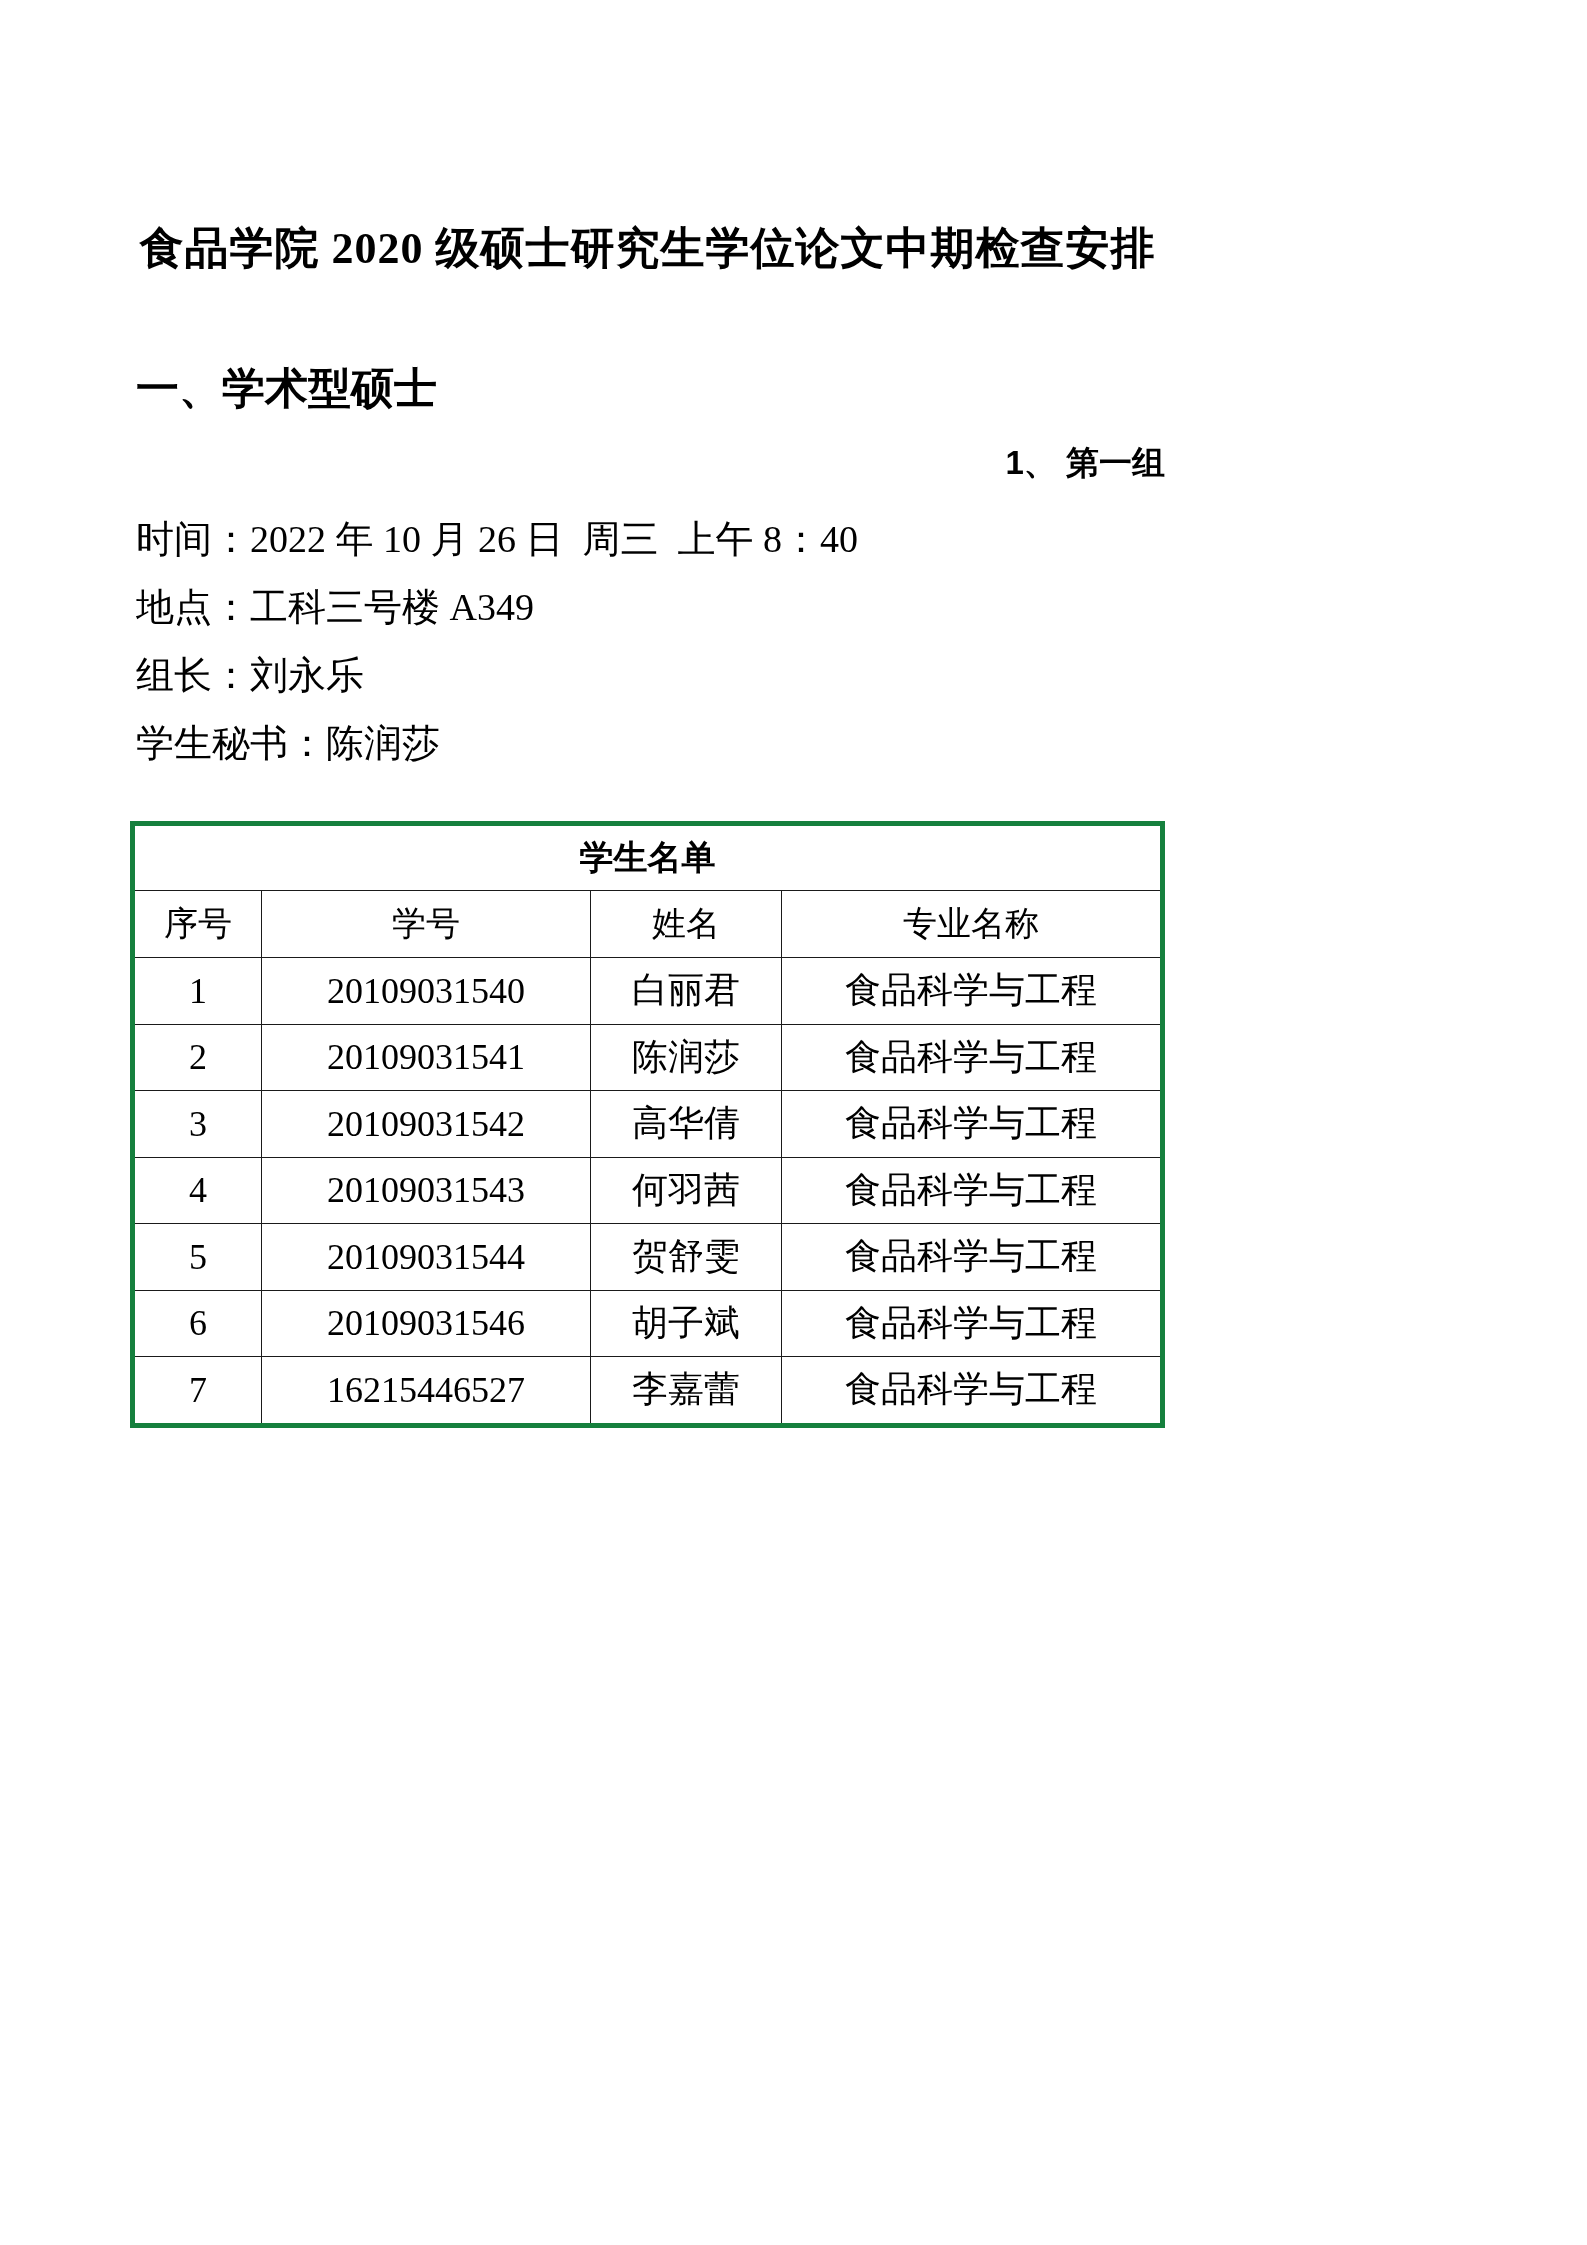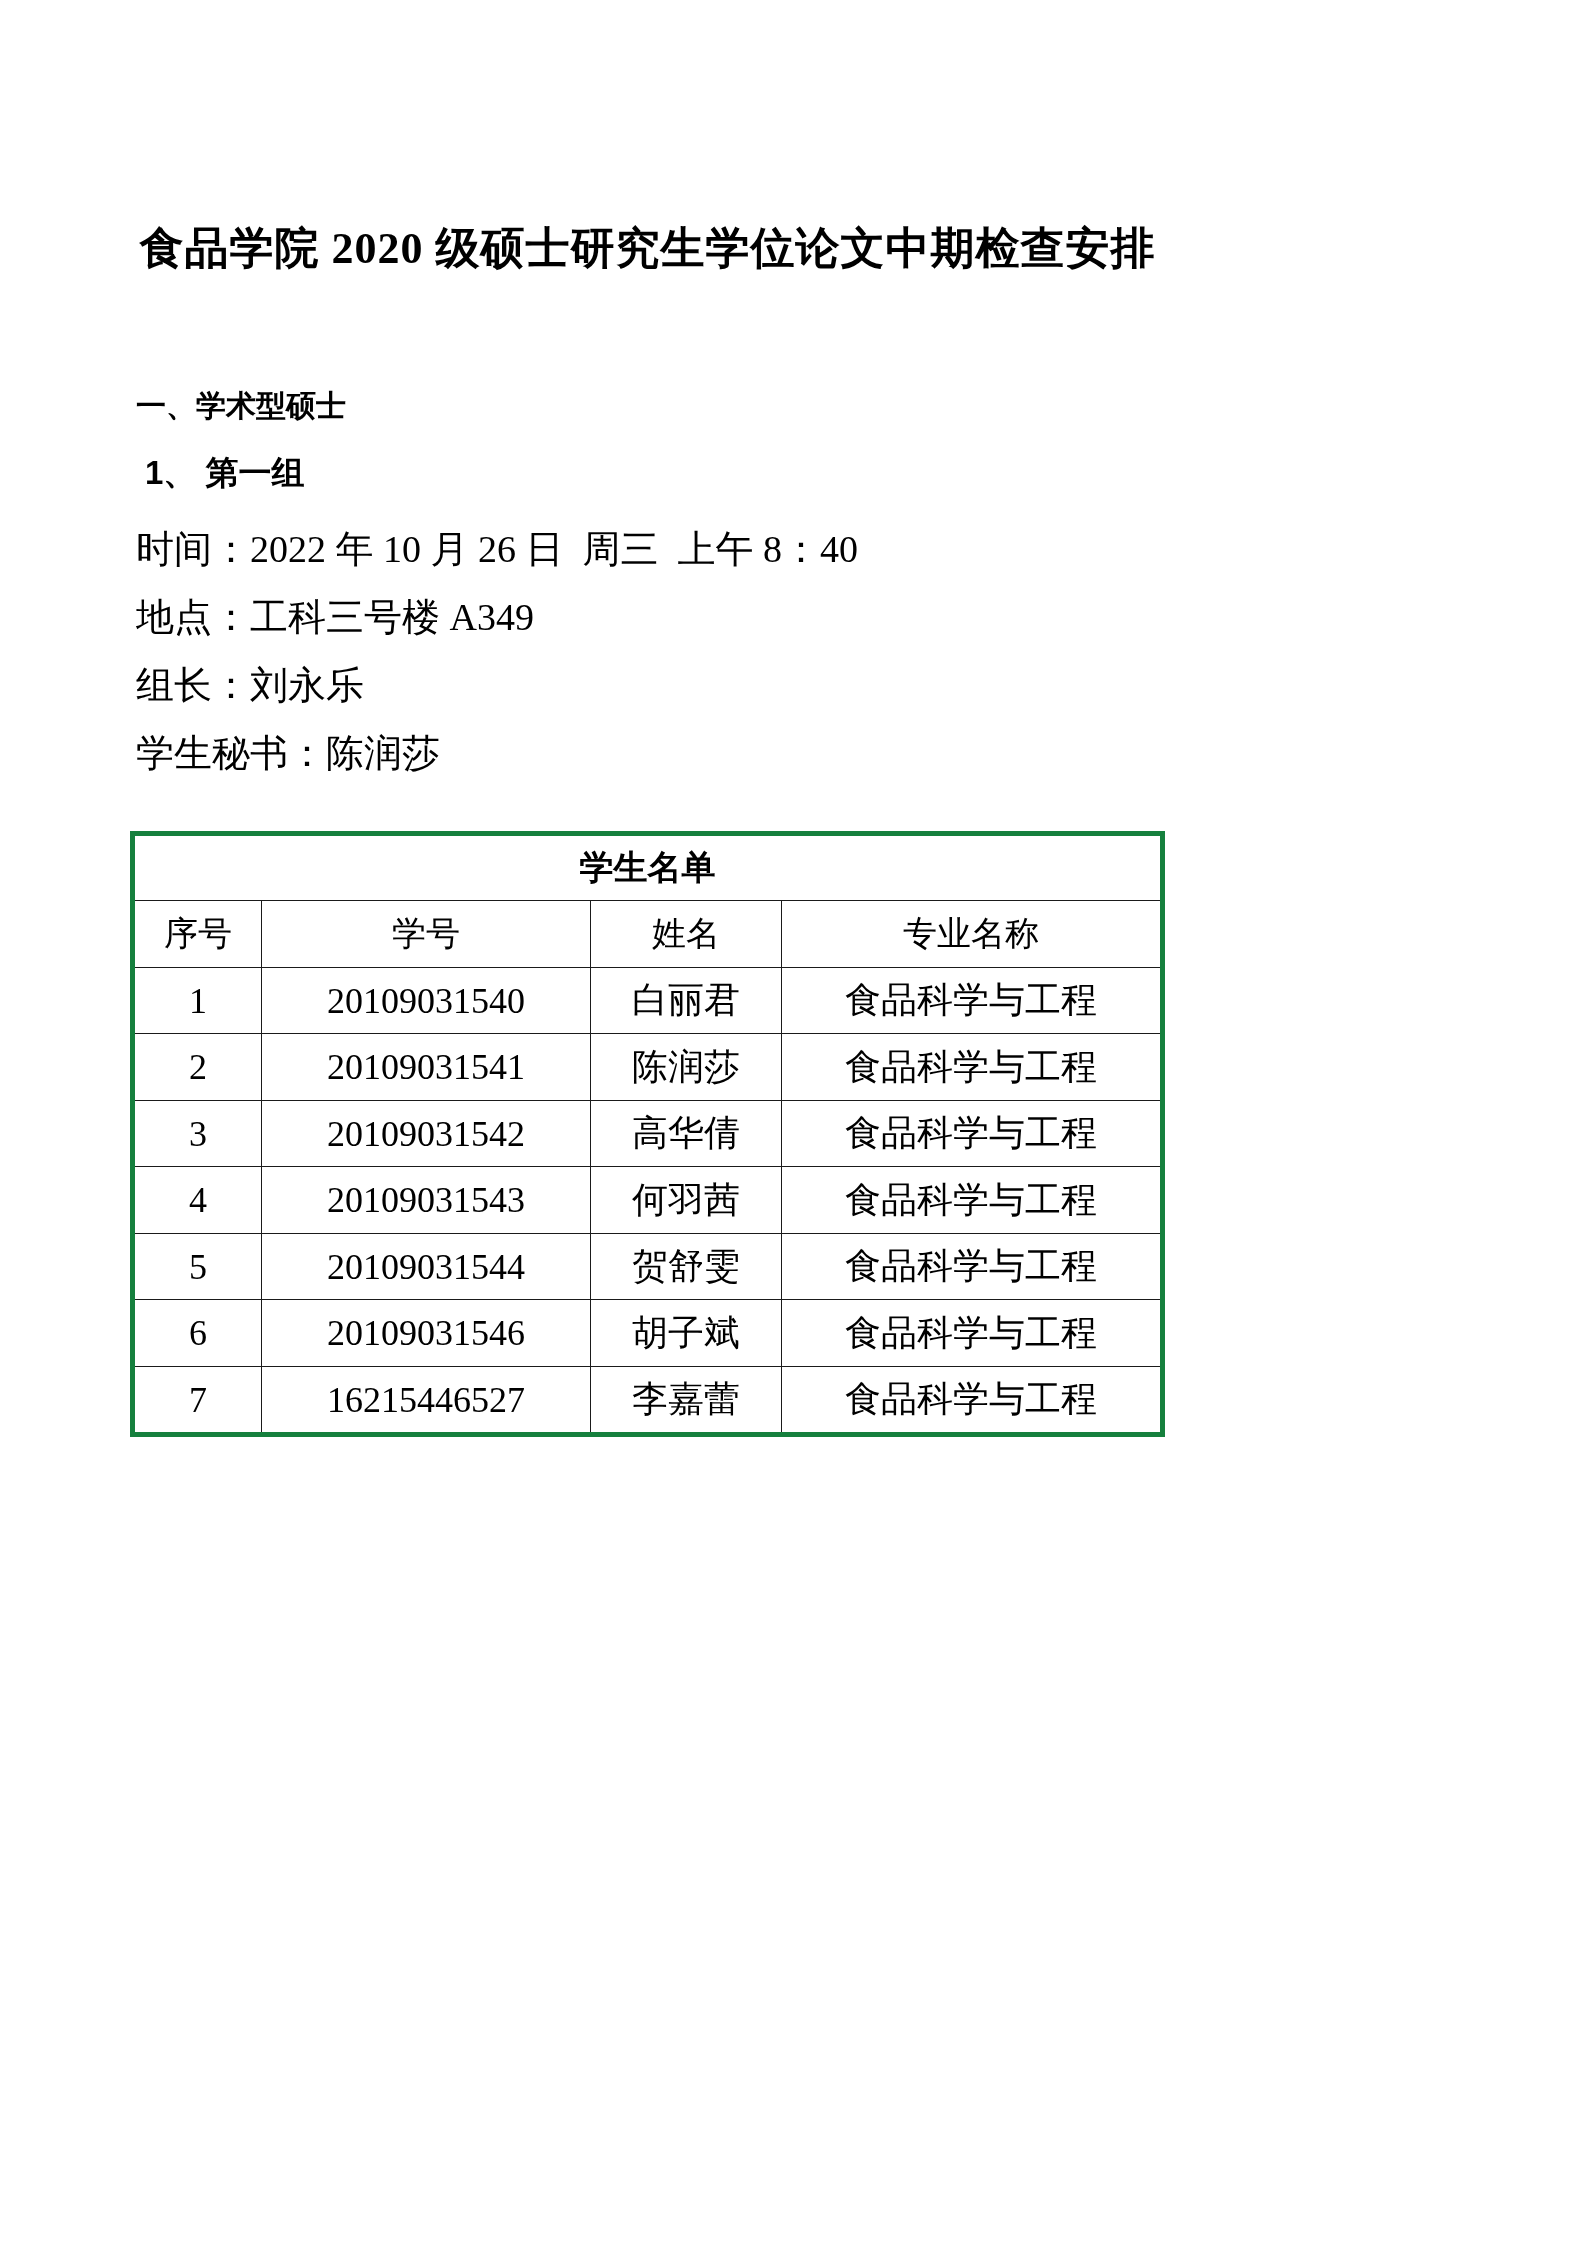--- a/index.html
+++ b/index.html
@@ -22,32 +22,33 @@
     margin: 0;
     padding-top: 224px;
     text-align: center;
     font-size: 44px;
     font-weight: bold;
     letter-spacing: 1px;
     line-height: 1.15;
     font-family: "Liberation Serif", "DejaVu Serif", serif;
   }
   .section-heading {
-    margin: 114px 0 0 6px;
-    font-size: 30px;
+    margin: 90px 0 0 6px;
+    font-size: 43px;
     font-weight: bold;
     line-height: 1.1;
     font-family: "Liberation Sans", "DejaVu Sans", sans-serif;
   }
   .group-heading {
     margin: 33px 0 0 15px;
     font-size: 33px;
     font-weight: bold;
     line-height: 1.1;
     font-family: "Liberation Sans", "DejaVu Sans", sans-serif;
+    text-align: right;
   }
   .info-block {
     margin: 24px 0 0 6px;
   }
   .info-line {
     margin: 0;
     font-size: 38px;
     line-height: 68px;
     white-space: pre;
     font-family: "Liberation Serif", "DejaVu Serif", serif;

